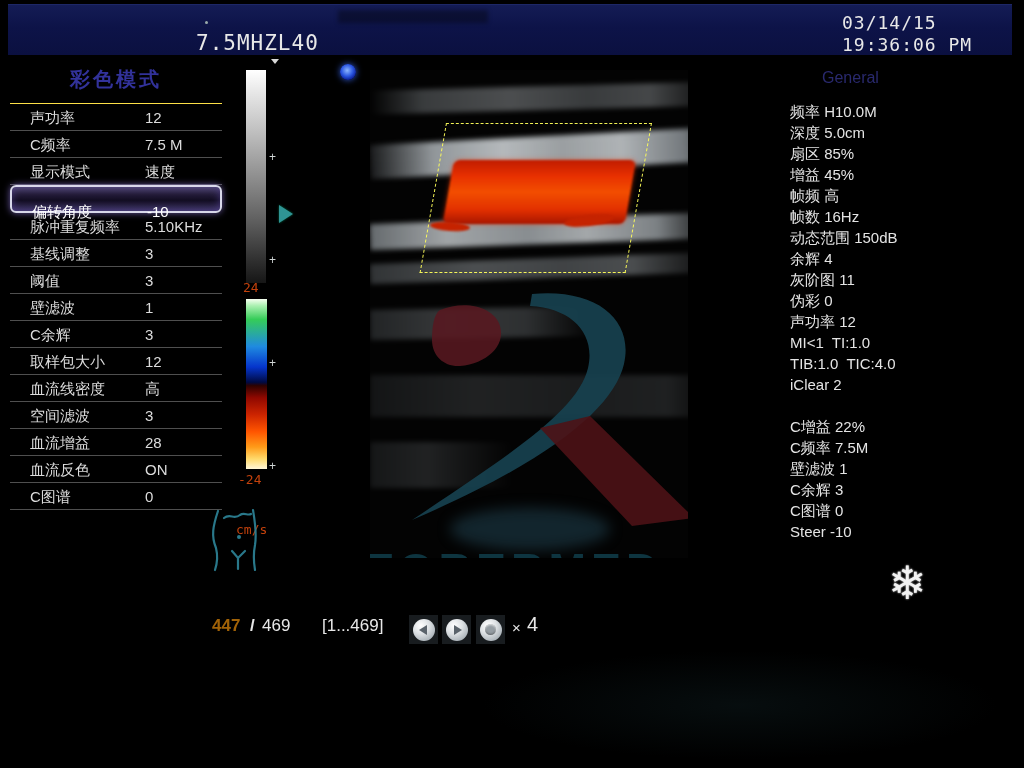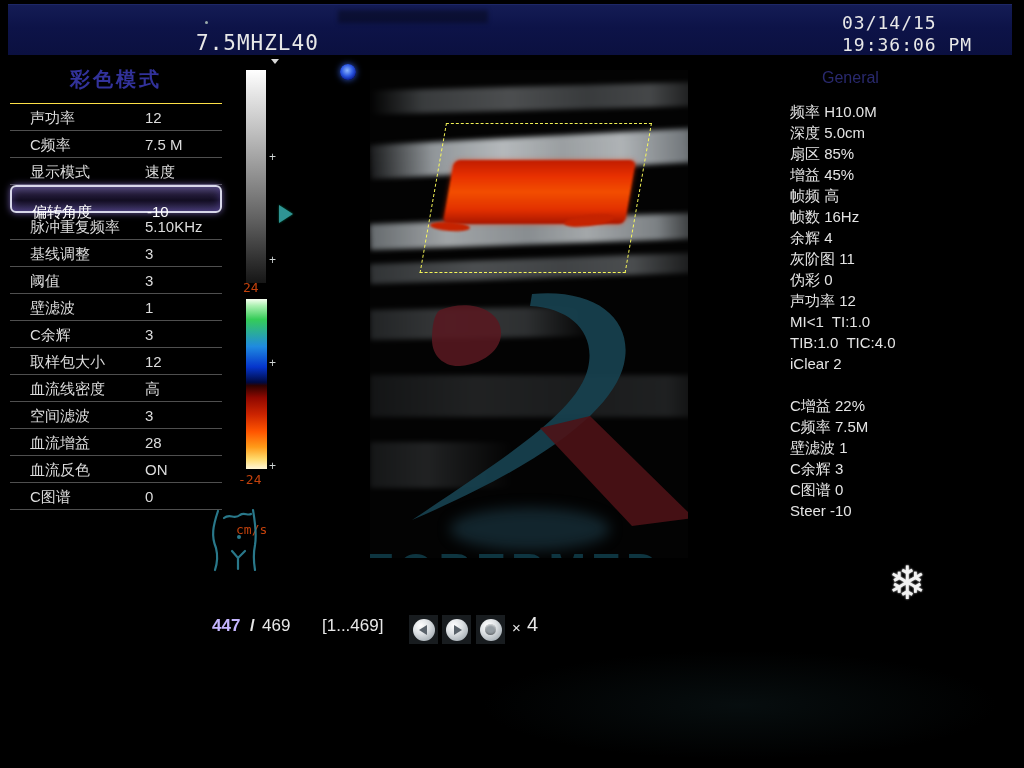--- a/index.html
+++ b/index.html
@@ -92,21 +92,21 @@
 
   
   .rp-title { position:absolute; left:790px; top:69px; color:#29296e; font-size:16px;margin-left:32px; }
   .rlines { position:absolute; left:790px; top:103px; width:225px; }
   .rline { height:21px; color:#e4e4e4; font-size:15px; white-space:pre; }
 
   
   .bodymark { position:absolute; left:201px; top:506px; }
 
   
-  .cine-cur { position:absolute; left:212px; top:616px; color:#c4b5fd; font-size:17px; font-weight:bold; }
+  .cine-cur { position:absolute; left:212px; top:616px; color:#a16207; font-size:17px; font-weight:bold; }
   .cine-sep { position:absolute; left:250px; top:616px; color:#e8e8e8; font-size:17px; font-weight:bold; }
   .cine-tot { position:absolute; left:262px; top:616px; color:#e8e8e8; font-size:17px; }
   .cine-range { position:absolute; left:322px; top:616px; color:#e8e8e8; font-size:17px; }
   .pbtn { position:absolute; top:615px; width:29px; height:29px; background:#181c1f;
           display:flex; align-items:center; justify-content:center; cursor:pointer; }
   .pbtn .disc { width:22px; height:22px; border-radius:50%;
       background:radial-gradient(circle at 36% 30%, #ffffff 0%, #dde1e4 40%, #aab2b8 78%, #858d94 100%);
       display:flex; align-items:center; justify-content:center; }
   .tri-l { width:0; height:0; border-right:8px solid #5a636b;
            border-top:5px solid transparent; border-bottom:5px solid transparent; margin-right:2px; }
@@ -239,20 +239,21 @@
   </div>
 
   <div class="rp-title">General</div>
   <div class="rlines">
       <div class="rline">频率 H10.0M</div>
       <div class="rline">深度 5.0cm</div>
       <div class="rline">扇区 85%</div>
       <div class="rline">增益 45%</div>
       <div class="rline">帧频 高</div>
       <div class="rline">帧数 16Hz</div>
+      <div class="rline">动态范围 150dB</div>
       <div class="rline">余辉 4</div>
       <div class="rline">灰阶图 11</div>
       <div class="rline">伪彩 0</div>
       <div class="rline">声功率 12</div>
       <div class="rline">MI&lt;1  TI:1.0</div>
       <div class="rline">TIB:1.0  TIC:4.0</div>
       <div class="rline">iClear 2</div>
       <div class="rline"></div>
       <div class="rline">C增益 22%</div>
       <div class="rline">C频率 7.5M</div>

